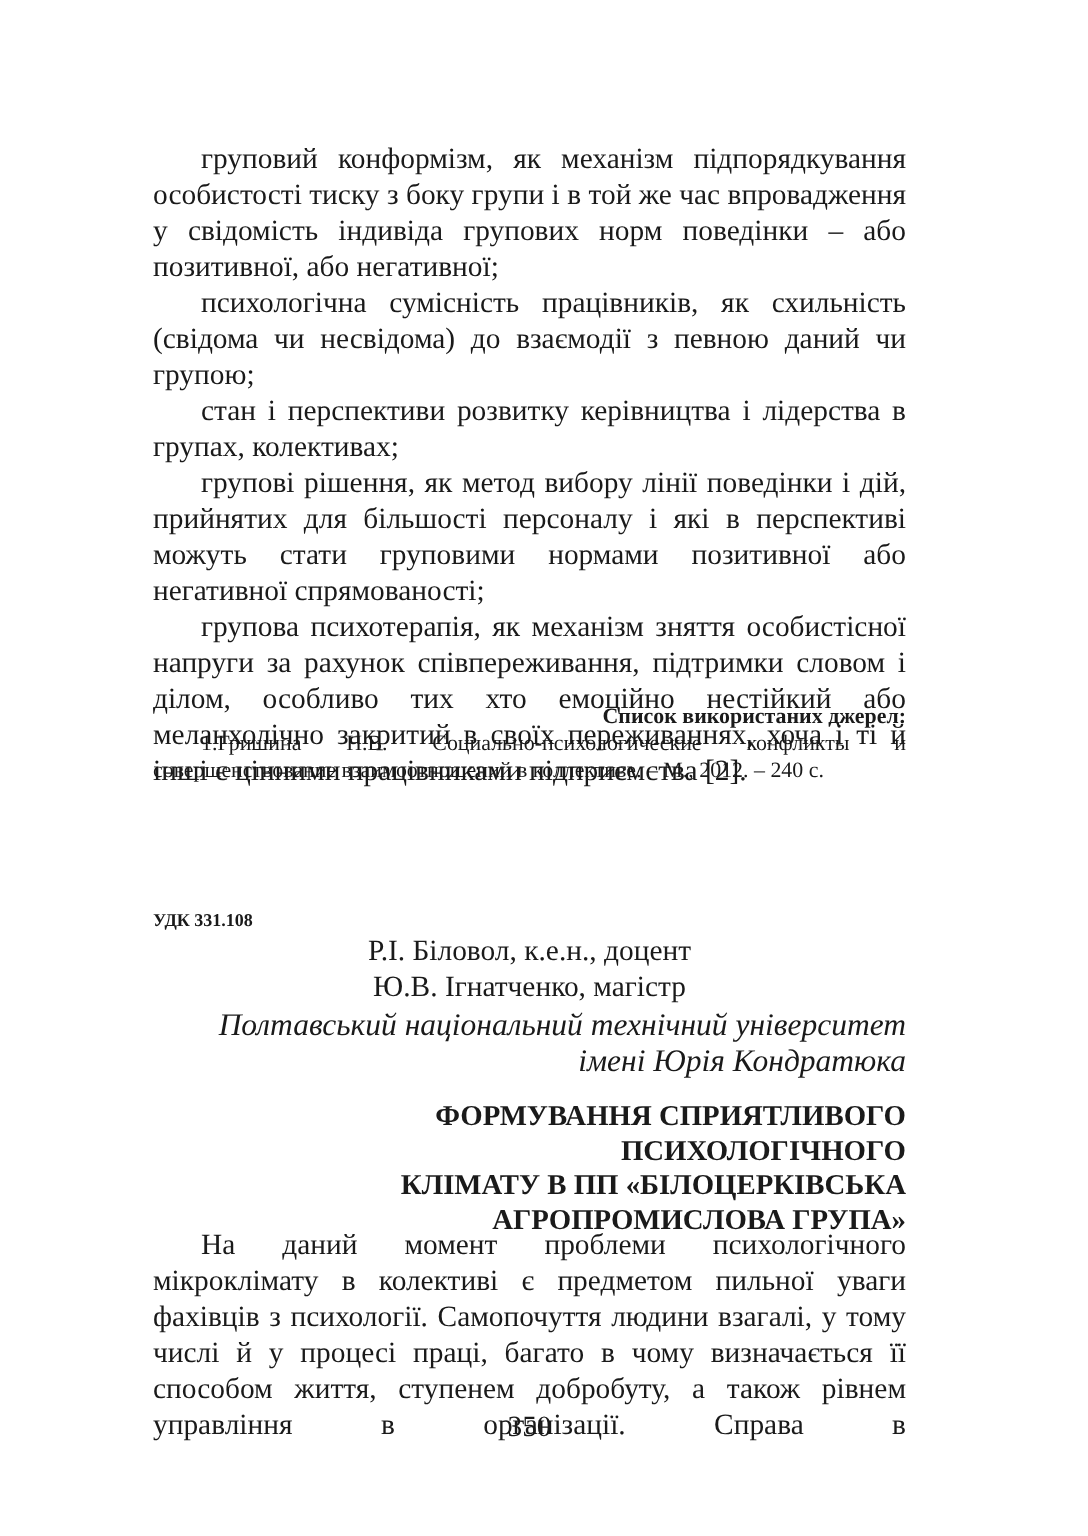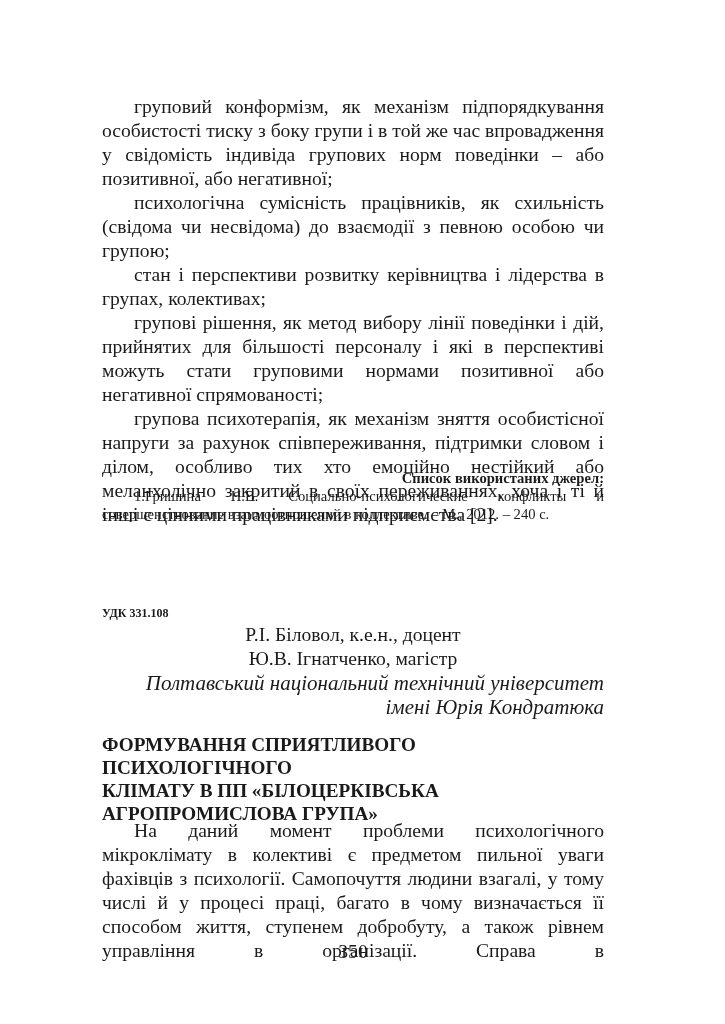--- a/index.html
+++ b/index.html
@@ -6,31 +6,31 @@
     body { width: 725px; height: 1024px; position: relative; overflow: hidden;
            font-family: "Liberation Serif", "DejaVu Serif", serif; color: #1a1a1a; }
     .page { position: absolute; left: 0; top: 0; width: 725px; height: 728px; }
     .col { position: absolute; left: 102px; width: 502px; }
     .p { font-size: 19.6px; line-height: 24px; text-align: justify; text-indent: 32px; margin: 0; }
     .refs-title { font-size: 14.6px; font-weight: bold; text-align: right; margin: 0; line-height: 18px; }
     .ref { font-size: 14.6px; line-height: 18px; text-align: justify; text-indent: 32px; margin: 0; }
     .udk { font-size: 12px; font-weight: bold; margin: 0; line-height: 24px; }
     .author { font-size: 19.6px; text-align: center; margin: 0; line-height: 24px; }
     .affil { font-size: 21px; text-align: right; font-style: italic; margin: 0; line-height: 24px; }
-    .title { font-size: 19.2px; font-weight: bold; text-align: left; margin: 0; line-height: 23px; }
+    .title { font-size: 19.2px; font-weight: bold; text-align: right; margin: 0; line-height: 23px; }
     .pageno { font-size: 19.6px; text-align: center; margin: 0; }
   </style>
 </head>
 <body>
 
 <div class="page">
 
   <div class="col" style="top:95px;">
     <p class="p">груповий конформізм, як механізм підпорядкування особистості тиску з боку групи і в той же час впровадження у свідомість індивіда групових норм поведінки – або позитивної, або негативної;</p>
-    <p class="p">психологічна сумісність працівників, як схильність (свідома чи несвідома) до взаємодії з певною особою чи групою;</p>
+    <p class="p">психологічна сумісність працівників, як схильність (свідома чи несвідома) до взаємодії з певною даний чи групою;</p>
     <p class="p">стан і перспективи розвитку керівництва і лідерства в групах, колективах;</p>
     <p class="p">групові рішення, як метод вибору лінії поведінки і дій, прийнятих для більшості персоналу і які в перспективі можуть стати груповими нормами позитивної або негативної спрямованості;</p>
     <p class="p">групова психотерапія, як механізм зняття особистісної напруги за рахунок співпереживання, підтримки словом і ділом, особливо тих хто емоційно нестійкий або меланхолічно закритий в своїх переживаннях, хоча і ті й інші є цінними працівниками підприємства [2].</p>
   </div>
 
   <div class="col" style="top:469px;">
     <p class="refs-title">Список використаних джерел:</p>
     <p class="ref">1.Гришина Н.В. Социально-психологические конфликты и совершенствование взаимоотношений в коллективе. – М., 2012. – 240 с.</p>
   </div>
 

